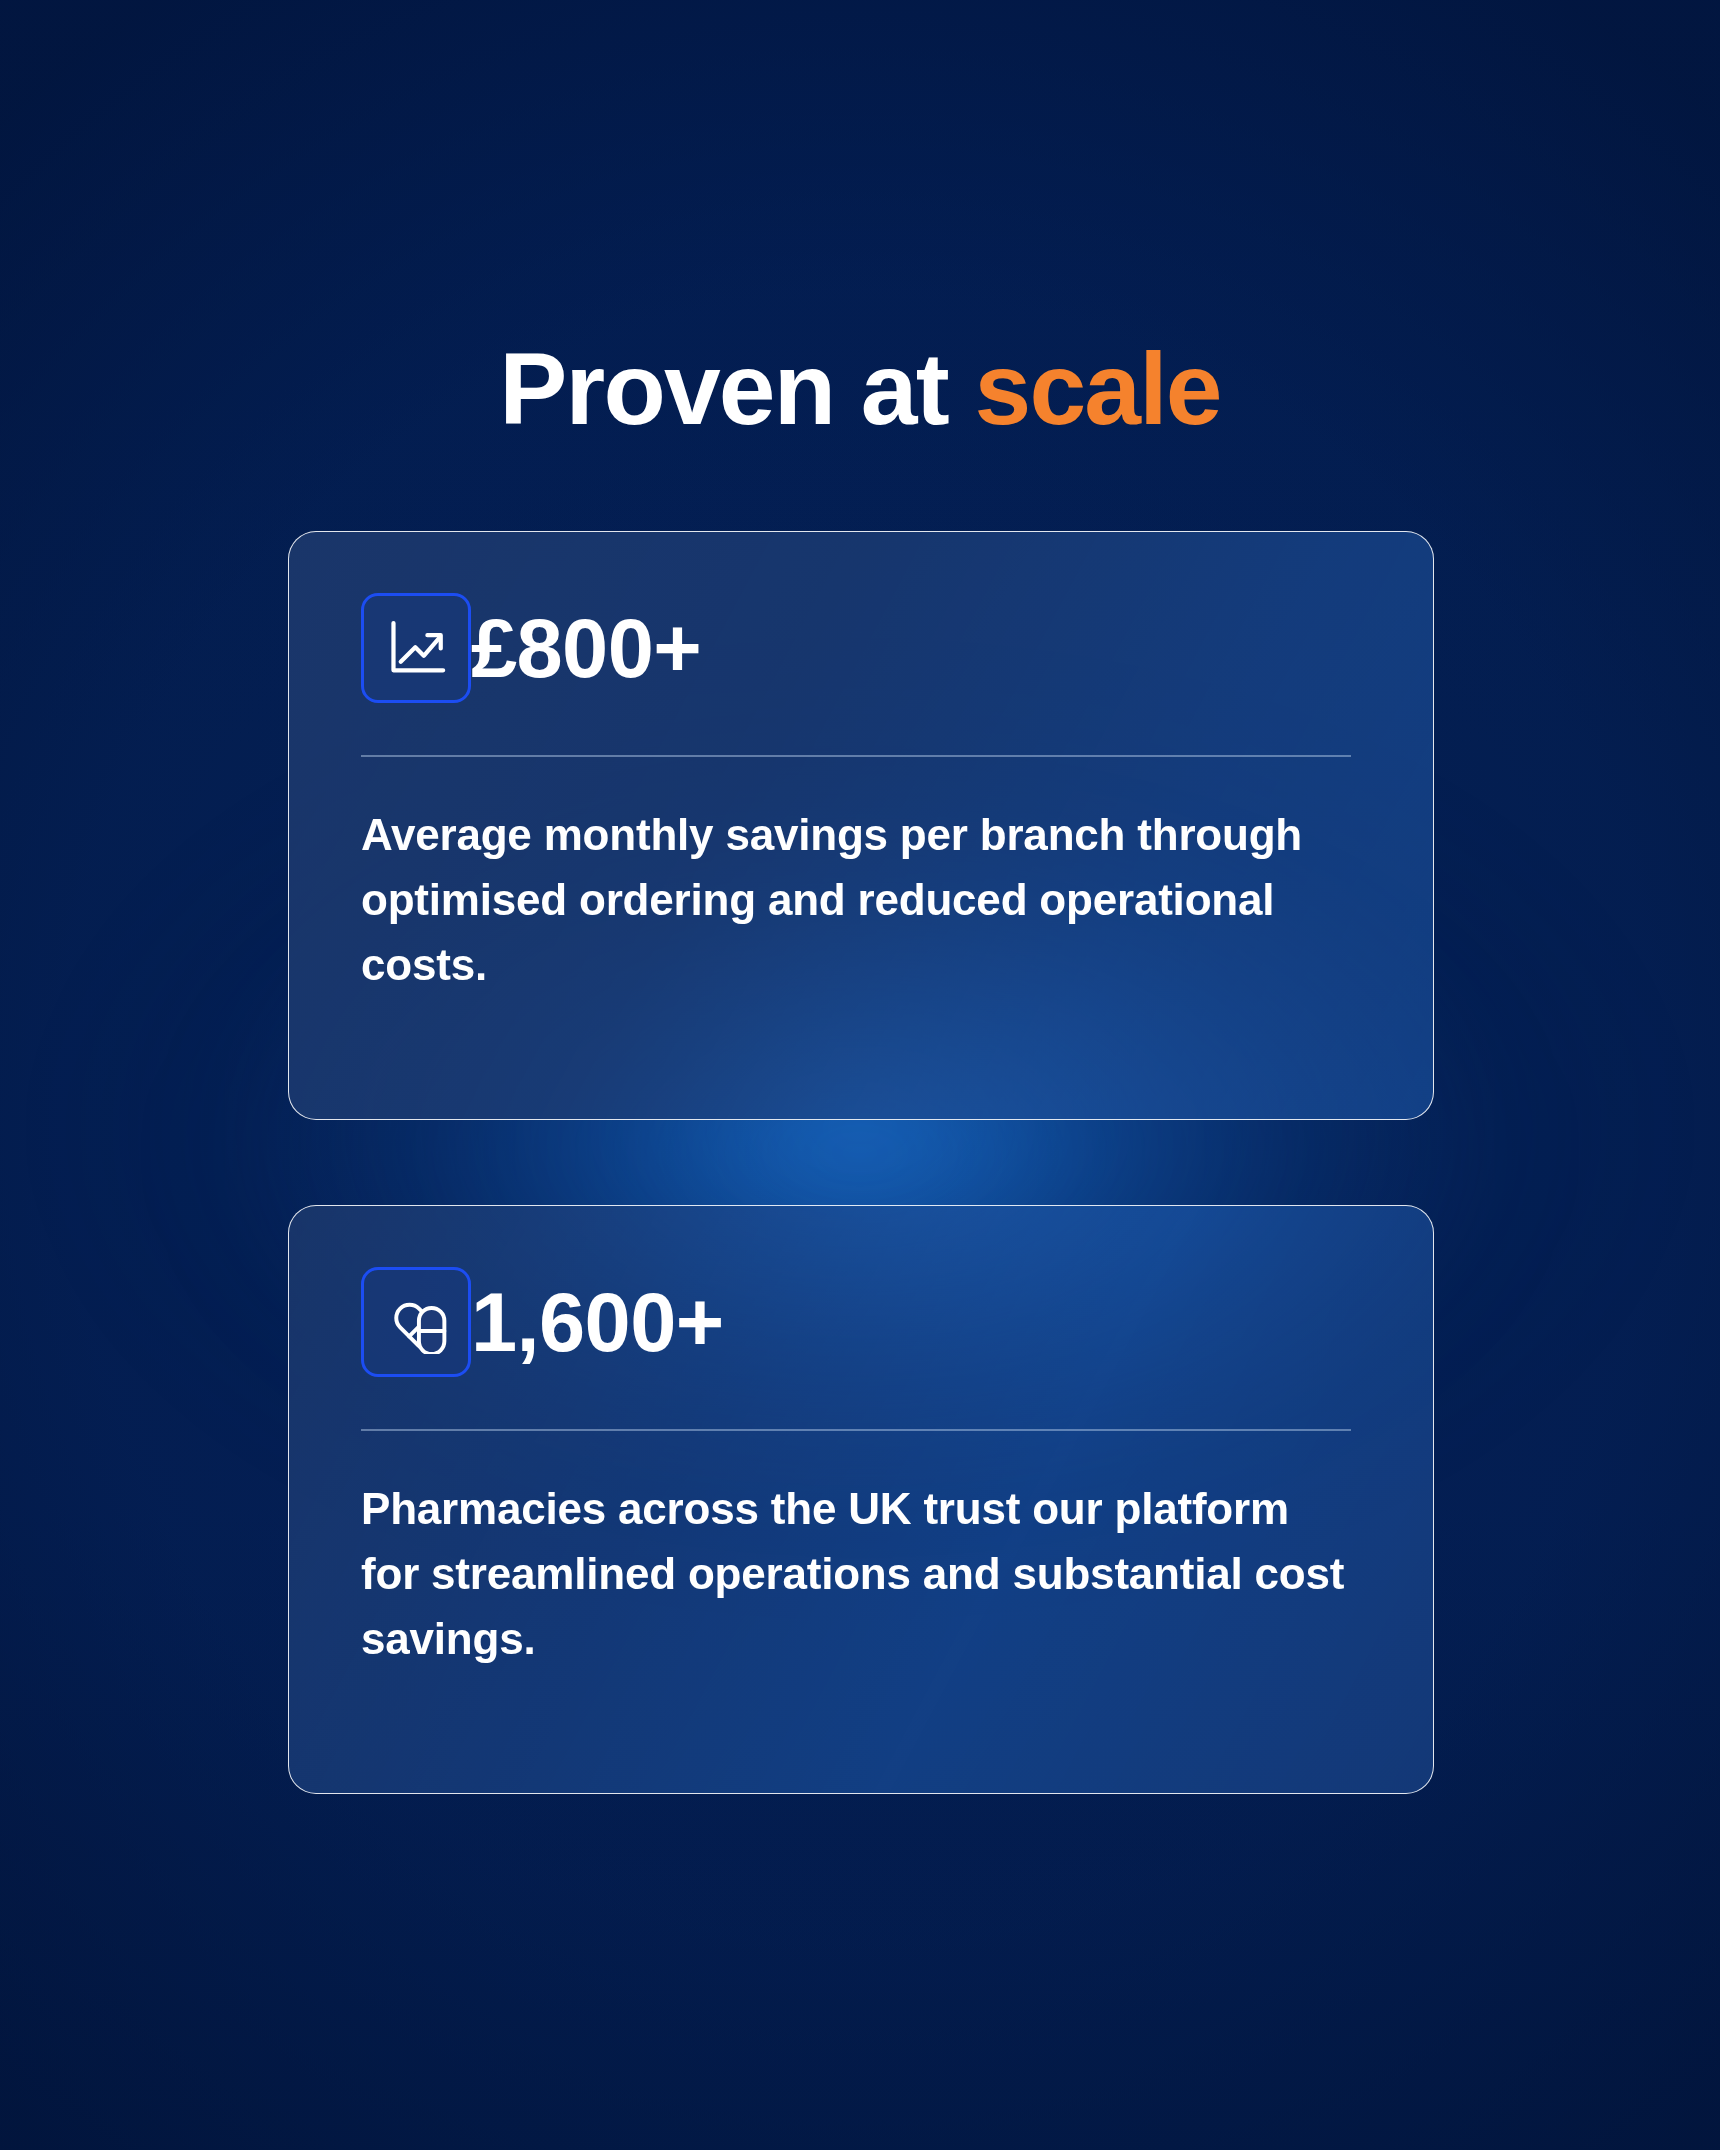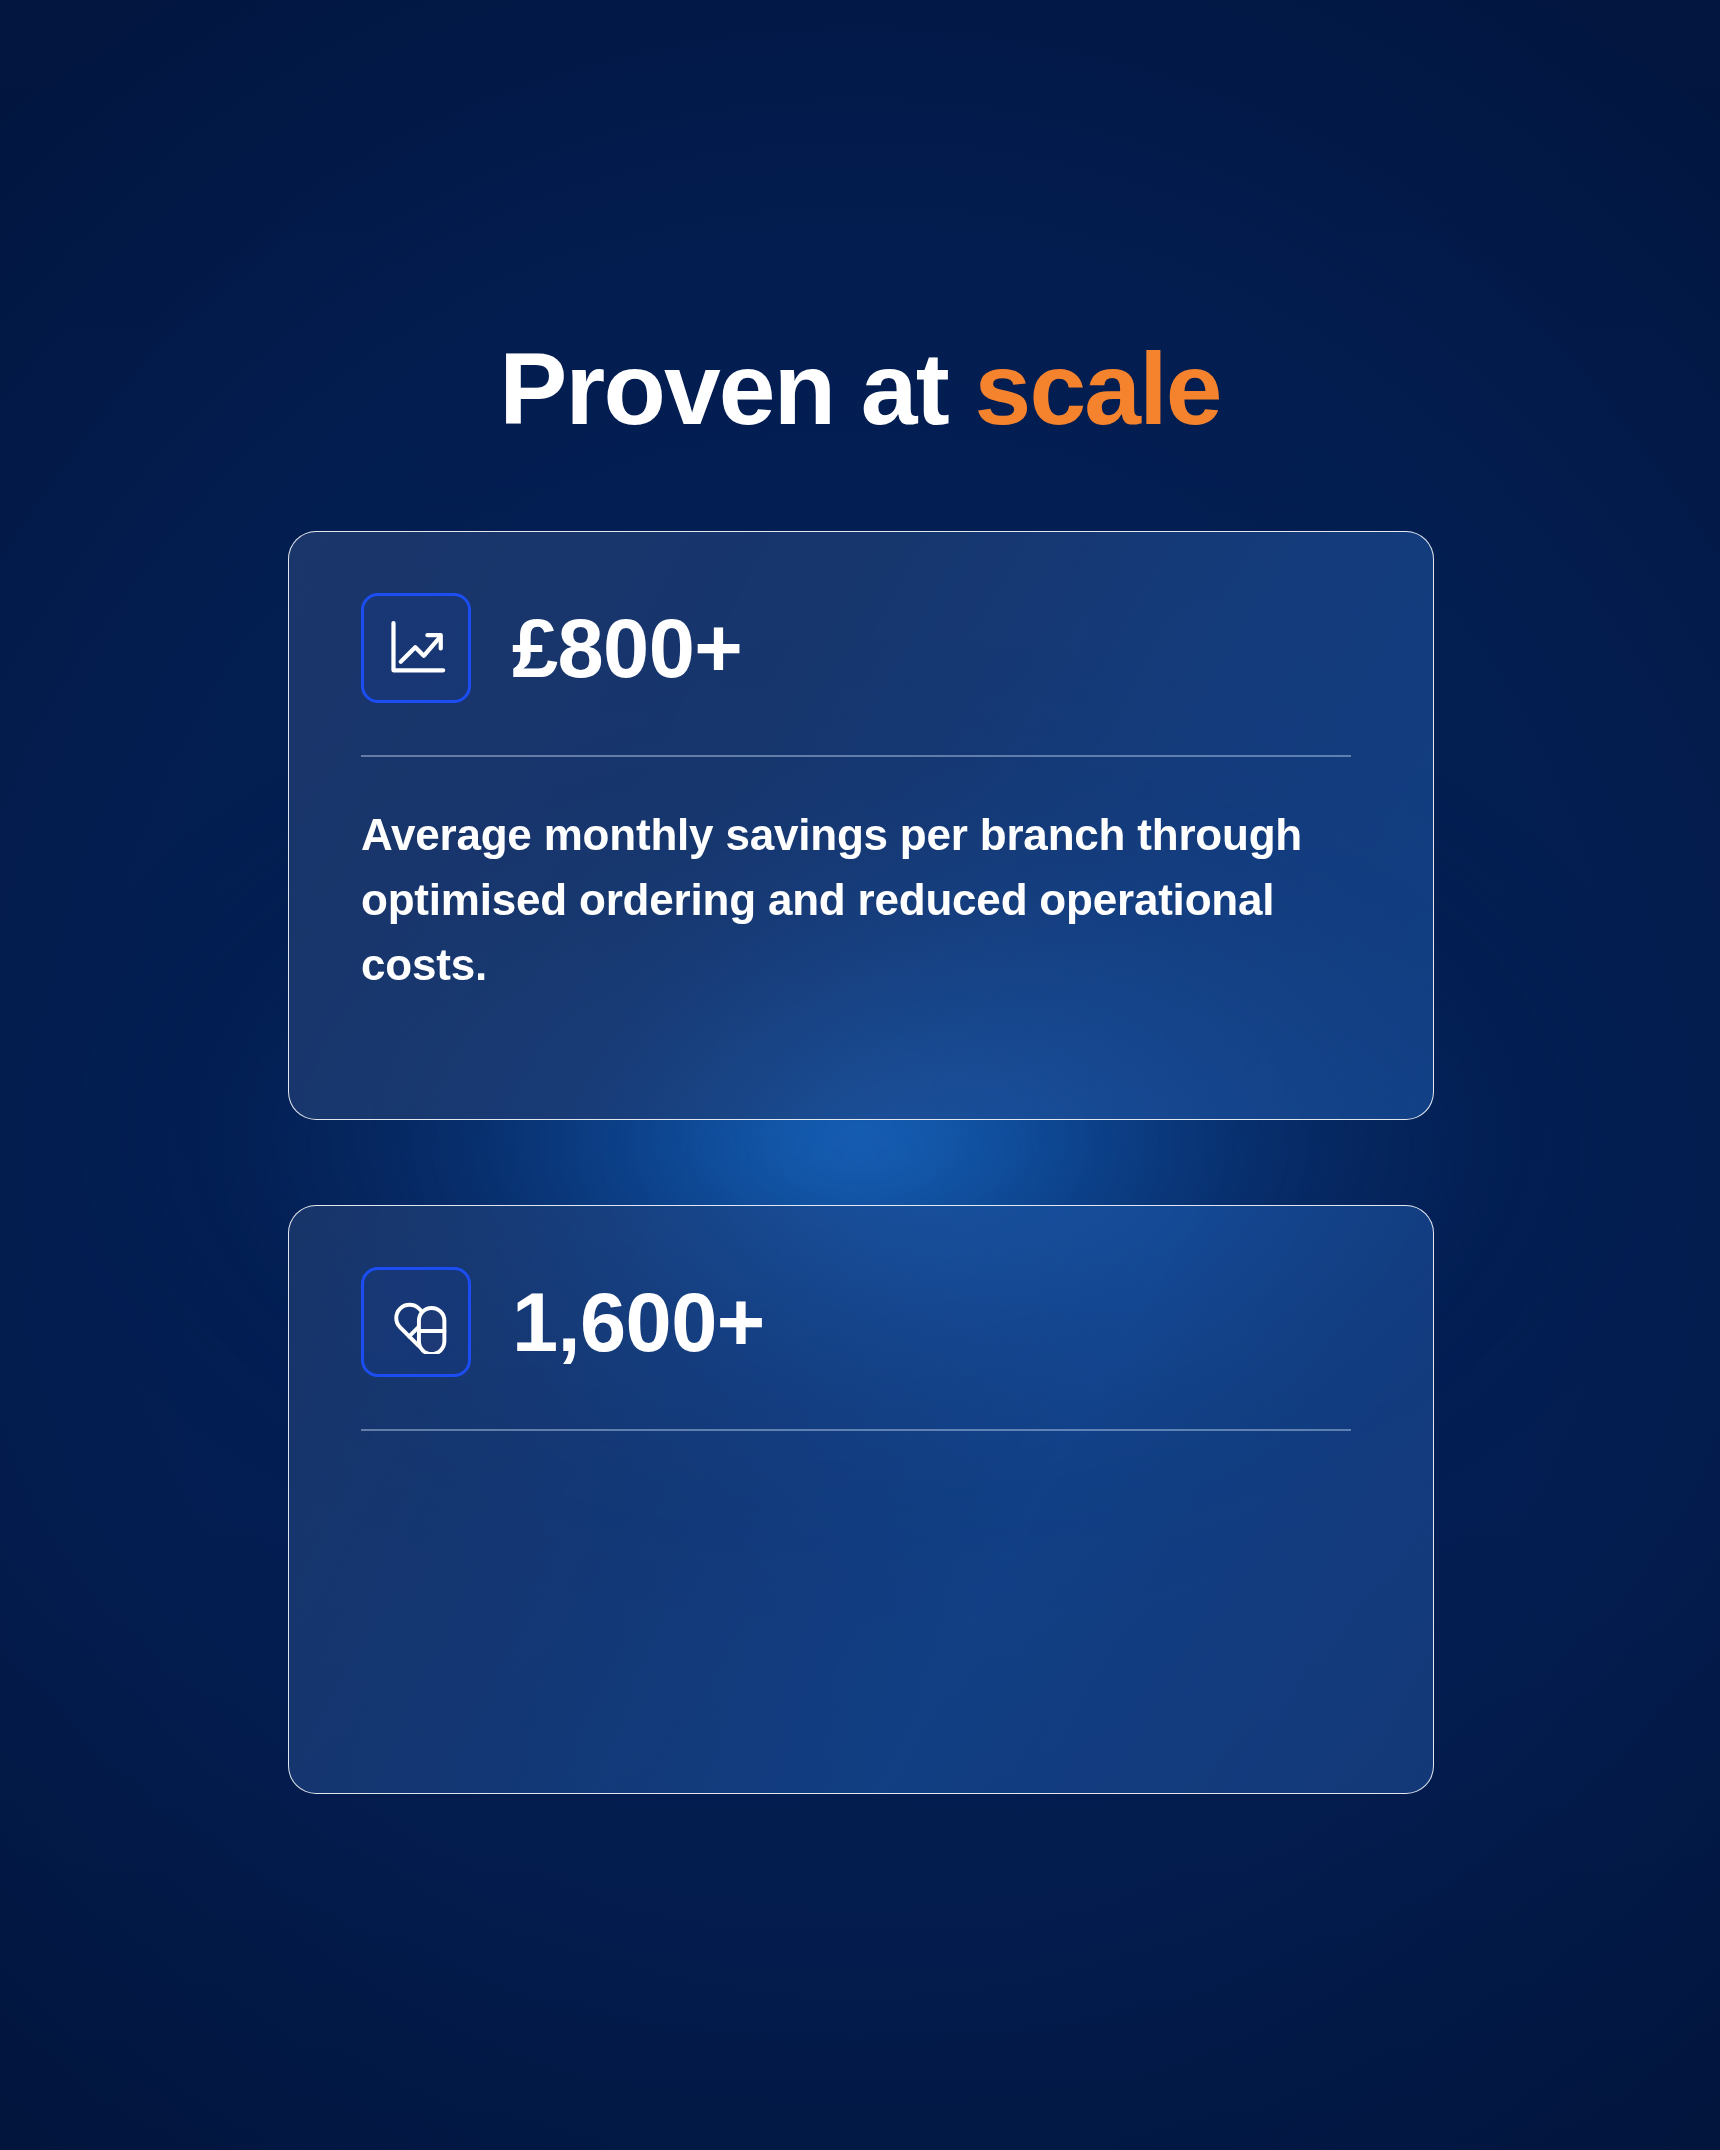--- a/index.html
+++ b/index.html
@@ -107,21 +107,20 @@
         rgba(29, 72, 140, 0.62) 35%,
         rgba(33, 96, 182, 0.50) 62%,
         rgba(30, 74, 145, 0.62) 100%);
   }
   .card-inner {
     padding: 61px 82px 0 72px;
   }
   .card-head {
     display: flex;
     align-items: center;
-    gap: 41px;
   }
   .icon-box {
     flex: 0 0 auto;
     width: 110px;
     height: 110px;
     border: 3px solid #1c4df2;
     border-radius: 17px;
     background: rgba(23, 56, 124, 0.55);
     display: flex;
     align-items: center;
@@ -189,17 +188,18 @@
               <rect x="20" y="22" width="44" height="86" rx="22"></rect>
               <path d="M20 65 H64"></path>
             </g>
             <rect x="56" y="28" width="42" height="76" rx="21" fill="#1d3a77"></rect>
             <path d="M56 66 H98"></path>
           </svg>
         </div>
         <div class="stat-number">1,600+</div>
       </div>
       <div class="divider"></div>
+      <p class="card-body">Pharmacies across the UK trust our platform for streamlined operations and substantial cost savings.</p>
     </div>
   </div>
 
 </div>
 
 
 </body></html>

